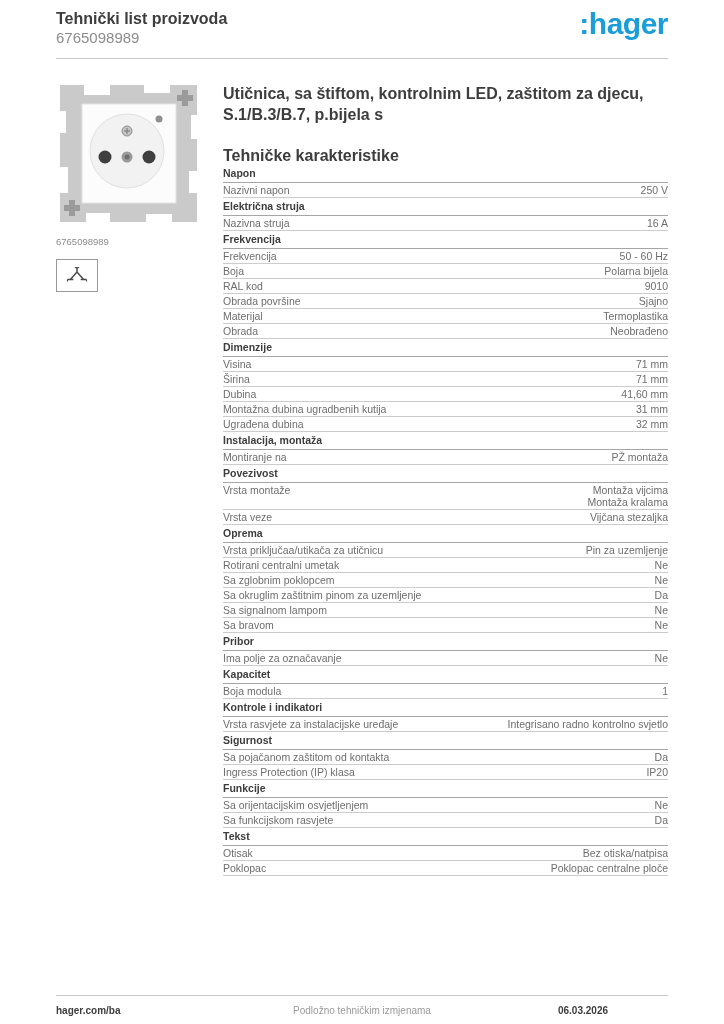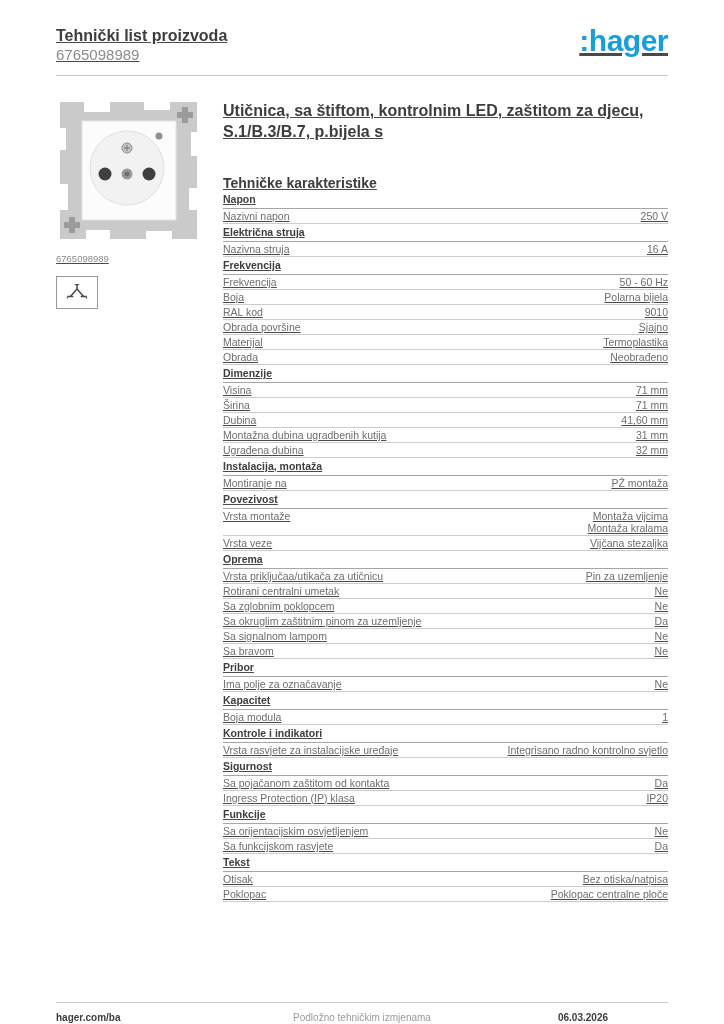--- a/index.html
+++ b/index.html
@@ -1,46 +1,46 @@
 <!DOCTYPE html>
 <html><head>
 <meta charset="utf-8">
 <style>
   html,body{margin:0;padding:0;}
   body{
     width:724px;height:1024px;background:#ffffff;position:relative;overflow:hidden;
     font-family:"Liberation Sans","DejaVu Sans",sans-serif;color:#4a4a4a;
   }
-  .page{padding:26px 56px 0 56px;text-decoration:underline;}
+  .page{padding:9px 56px 0 56px;}
   
   .top{display:flex;justify-content:space-between;align-items:flex-start;}
   .doc-title{font-size:16px;font-weight:bold;color:#3d3d3d;line-height:1.2;}
   .doc-num{font-size:15px;color:#8c8c8c;line-height:1.3;}
   .logo{font-size:30px;font-weight:bold;color:#1b9dd9;letter-spacing:-0.5px;line-height:1;}
   .top-rule{border-top:1px solid #c9c9c9;margin-top:10px;}
   
   .cols{display:flex;gap:22px;margin-top:22px;}
   .leftcol{width:145px;flex:none;}
   .photo-frame{width:145px;height:145px;}
   .caption{font-size:9.5px;color:#8c8c8c;margin-top:6px;}
   .icon-box{width:40px;height:31px;border:1px solid #9a9a9a;margin-top:12px;
     display:flex;align-items:center;justify-content:center;background:#fff;}
   .rightcol{flex:1;min-width:0;}
   .prod-title{font-size:16px;font-weight:bold;color:#3d3d3d;line-height:1.35;margin-top:2px;}
-  .spec-heading{font-size:14px;font-weight:bold;color:#3d3d3d;margin-top:32px;}
+  .spec-heading{font-size:16px;font-weight:bold;color:#3d3d3d;margin-top:21px;}
   
   .section{}
   .sec-title{font-size:10.5px;line-height:12px;font-weight:bold;color:#3d3d3d;
     padding:2px 0 3px 0;border-bottom:1px solid #a6a6a6;}
   .row{display:flex;justify-content:space-between;align-items:flex-start;gap:12px;
     border-bottom:1px solid #cccccc;padding:1px 0;font-size:10.5px;line-height:12px;color:#6e6e6e;}
   .row .lbl{text-align:left;}
   .row .val{text-align:right;white-space:pre-line;flex:none;max-width:60%;}
   
-  .footer{position:absolute;left:56px;right:56px;bottom:1px;border-top:1px solid #c9c9c9;
+  .footer{position:absolute;left:56px;right:56px;bottom:8px;border-top:1px solid #c9c9c9;
     padding-top:9px;font-size:10px;display:flex;align-items:baseline;}
   .footer .left{flex:1;font-weight:bold;color:#3d3d3d;}
   .footer .center{flex:1.6;text-align:center;color:#9a9a9a;}
   .footer .right{flex:1;text-align:center;font-weight:bold;color:#3d3d3d;}
 </style>
 </head>
 <body>
 
 <div class="page">
 

